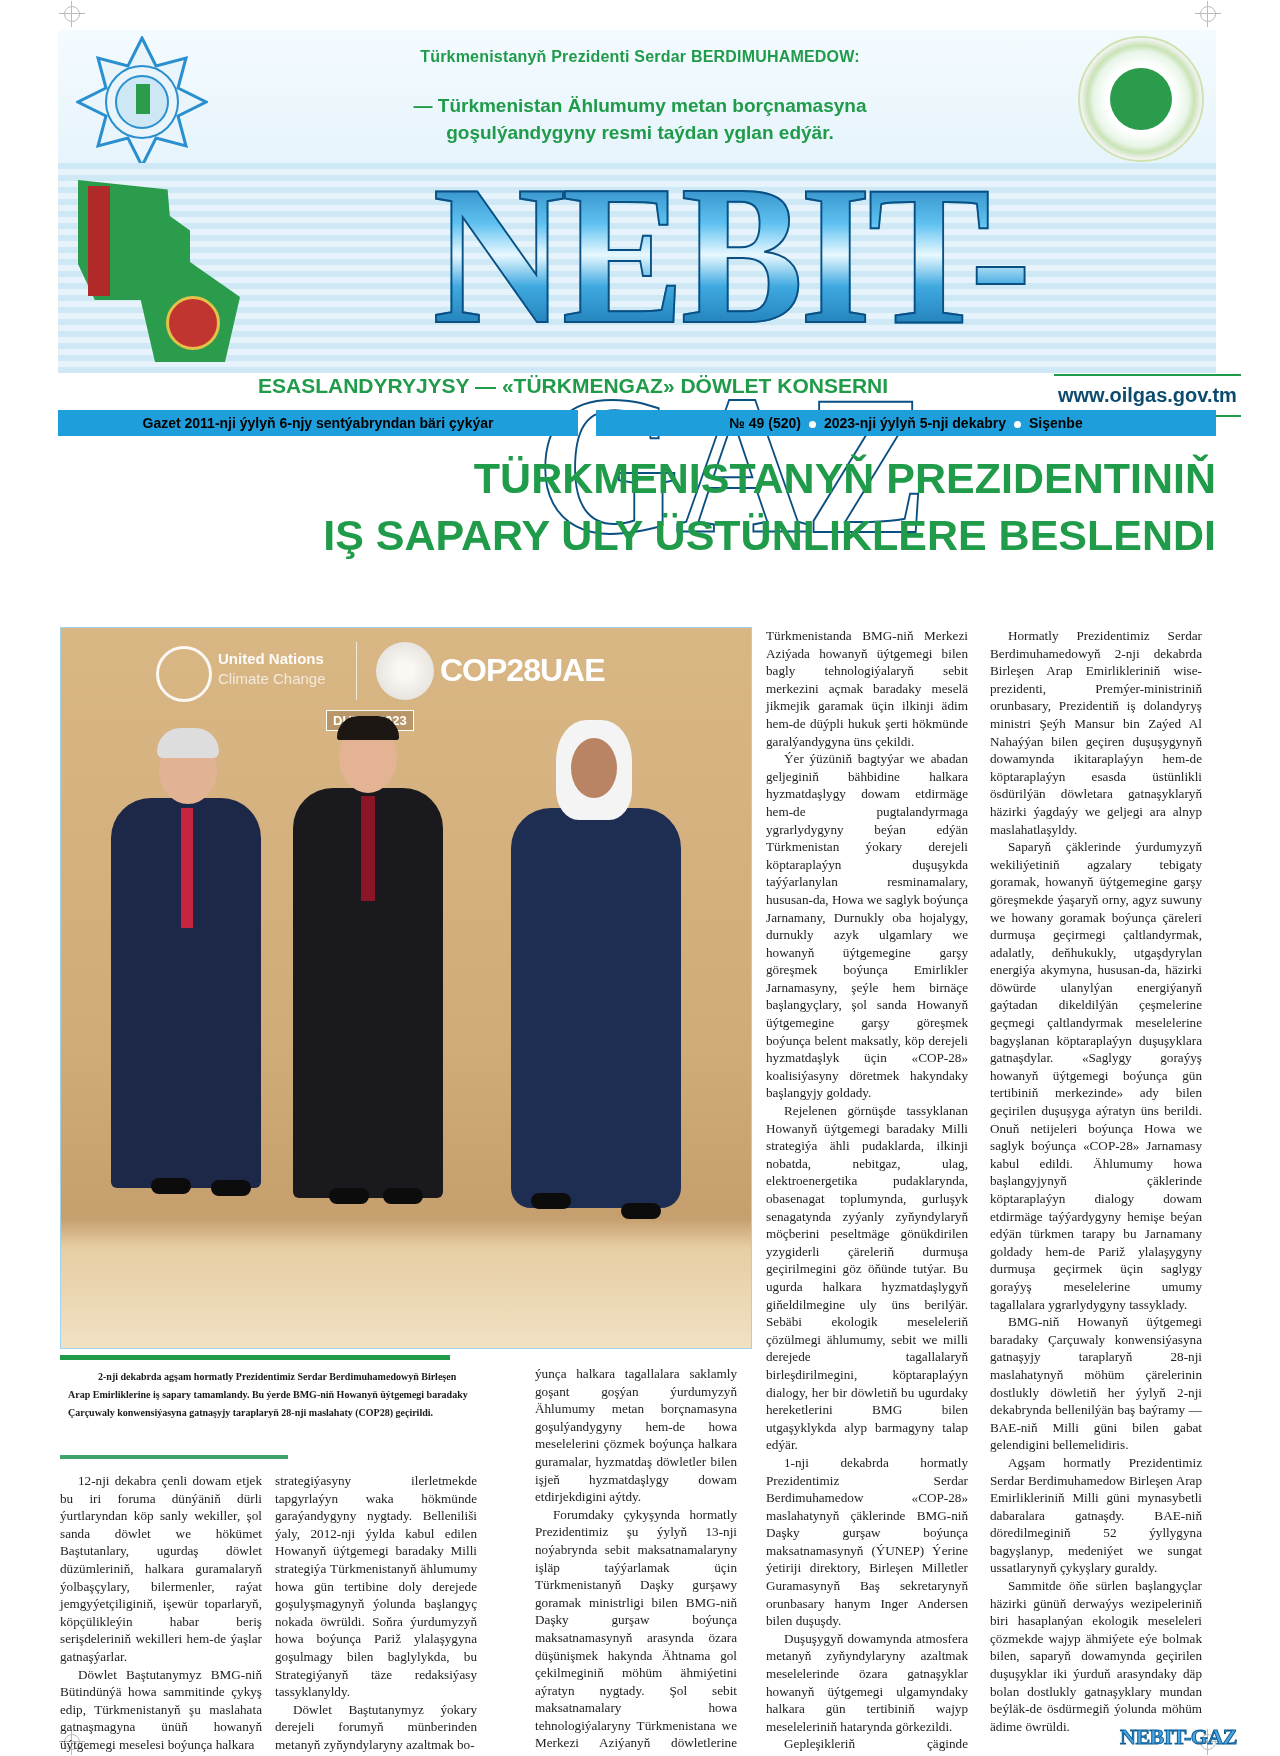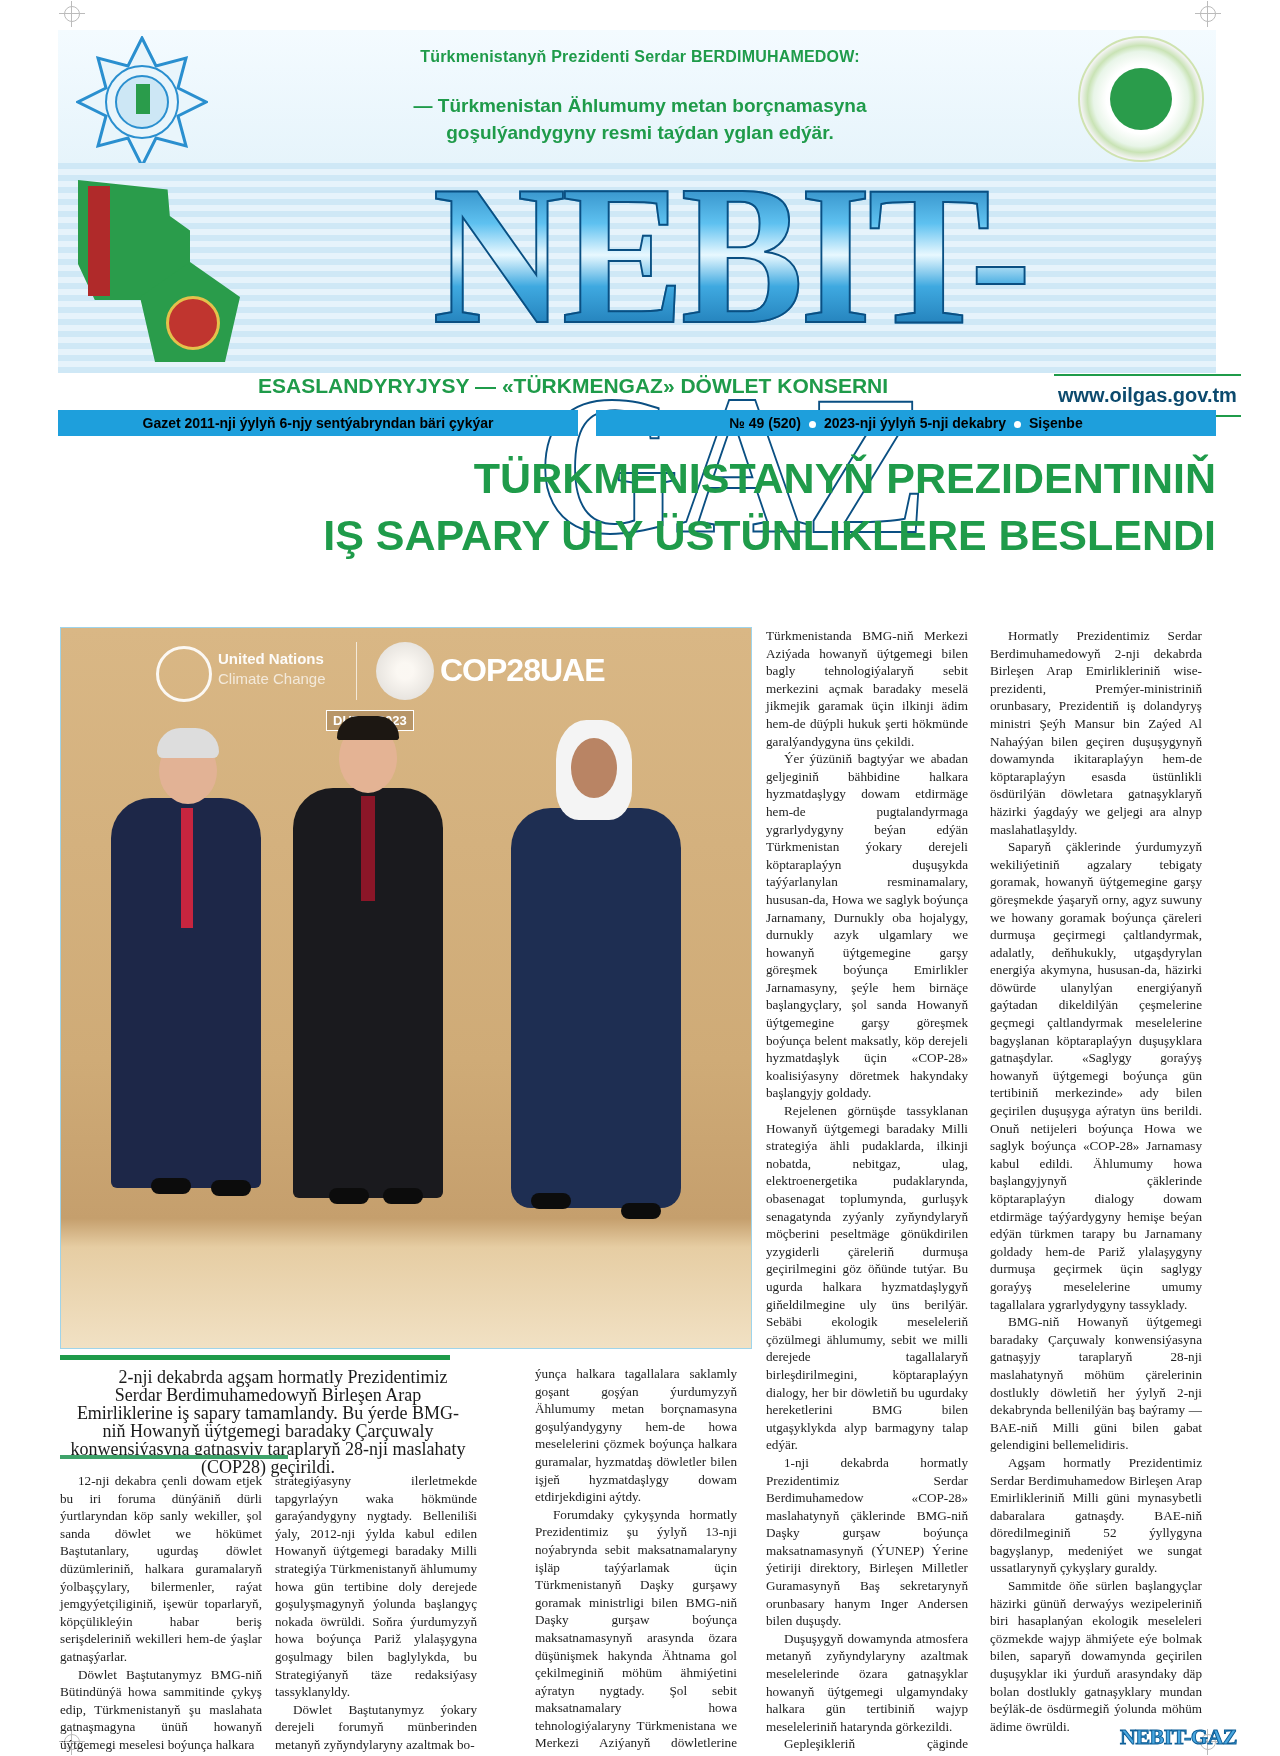--- a/index.html
+++ b/index.html
@@ -57,21 +57,21 @@
   .p2-hair{left:276px;top:88px;width:62px;height:24px;border-radius:30px 30px 4px 4px;background:#1c1712;}
   .p2-body{left:232px;top:160px;width:150px;height:410px;background:#1a1a1e;border-radius:40px 40px 6px 6px;}
   .p2-tie{left:300px;top:168px;width:14px;height:105px;background:#8b1628;}
   .p3-head{left:495px;top:92px;width:76px;height:100px;border-radius:40% 40% 30% 30%;background:#f4f4f4;}
   .p3-face{left:510px;top:110px;width:46px;height:60px;border-radius:50%;background:#b98464;}
   .p3-body{left:450px;top:180px;width:170px;height:400px;background:#1e2e52;border-radius:40px 40px 20px 20px;}
   .shoe{width:40px;height:16px;background:#0c0c0c;border-radius:8px;}
 
   
   .green-rule{position:absolute;background:#1f9b4a;height:5px;}
-  .caption{position:absolute;left:68px;top:1368px;width:400px;font-weight:normal;font-size:18px;line-height:18px;text-indent:30px;text-align:center;}
+  .caption{position:absolute;left:68px;top:1368px;width:400px;font-weight:bold;font-size:10px;line-height:18px;text-indent:30px;}
 
   
   .col{position:absolute;font-size:13.2px;line-height:17.6px;text-align:justify;hyphens:auto;color:#222;}
   .col p{margin:0;text-indent:18px;}
   .nebit-mini{position:absolute;left:1120px;top:1724px;font-family:"Liberation Serif",serif;font-weight:bold;font-size:22px;color:#4aa7df;-webkit-text-stroke:1px #0c5d97;letter-spacing:-0.5px;}
 </style>
 </head>
 <body>
 
 <div class="crop" style="left:64px;top:6px;"></div>

